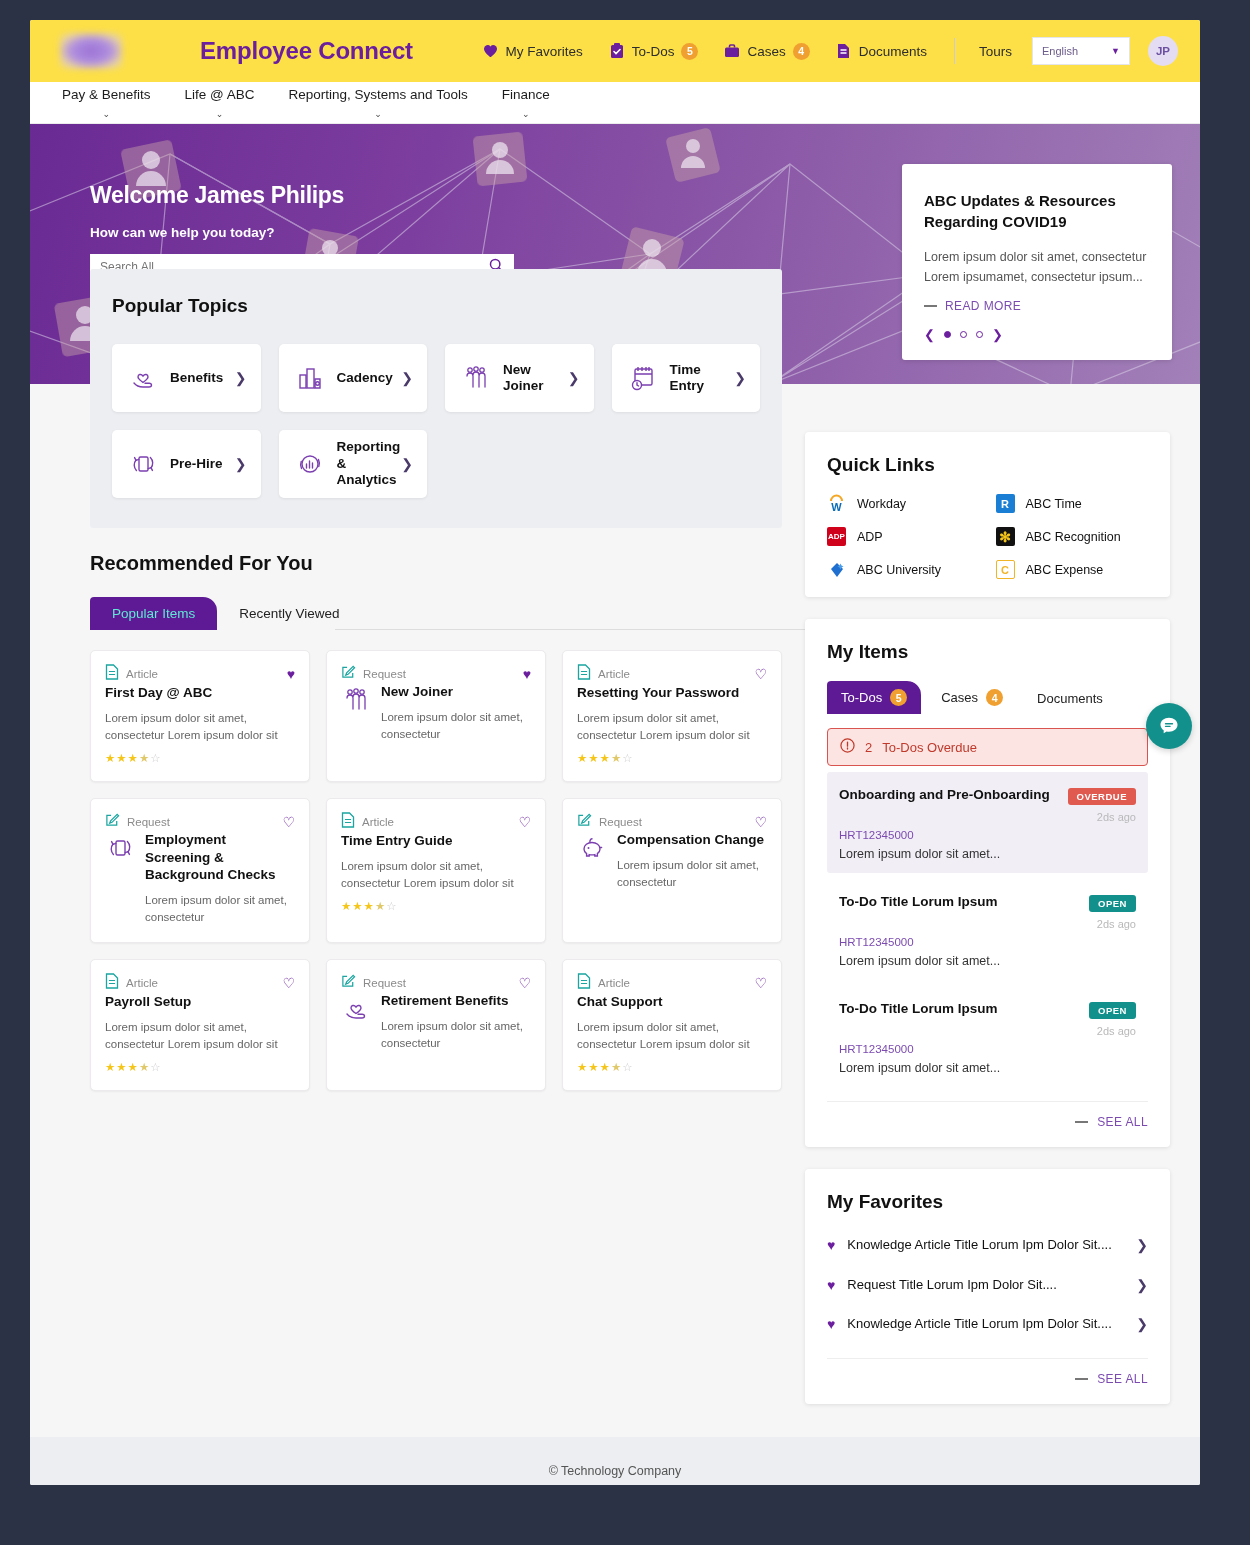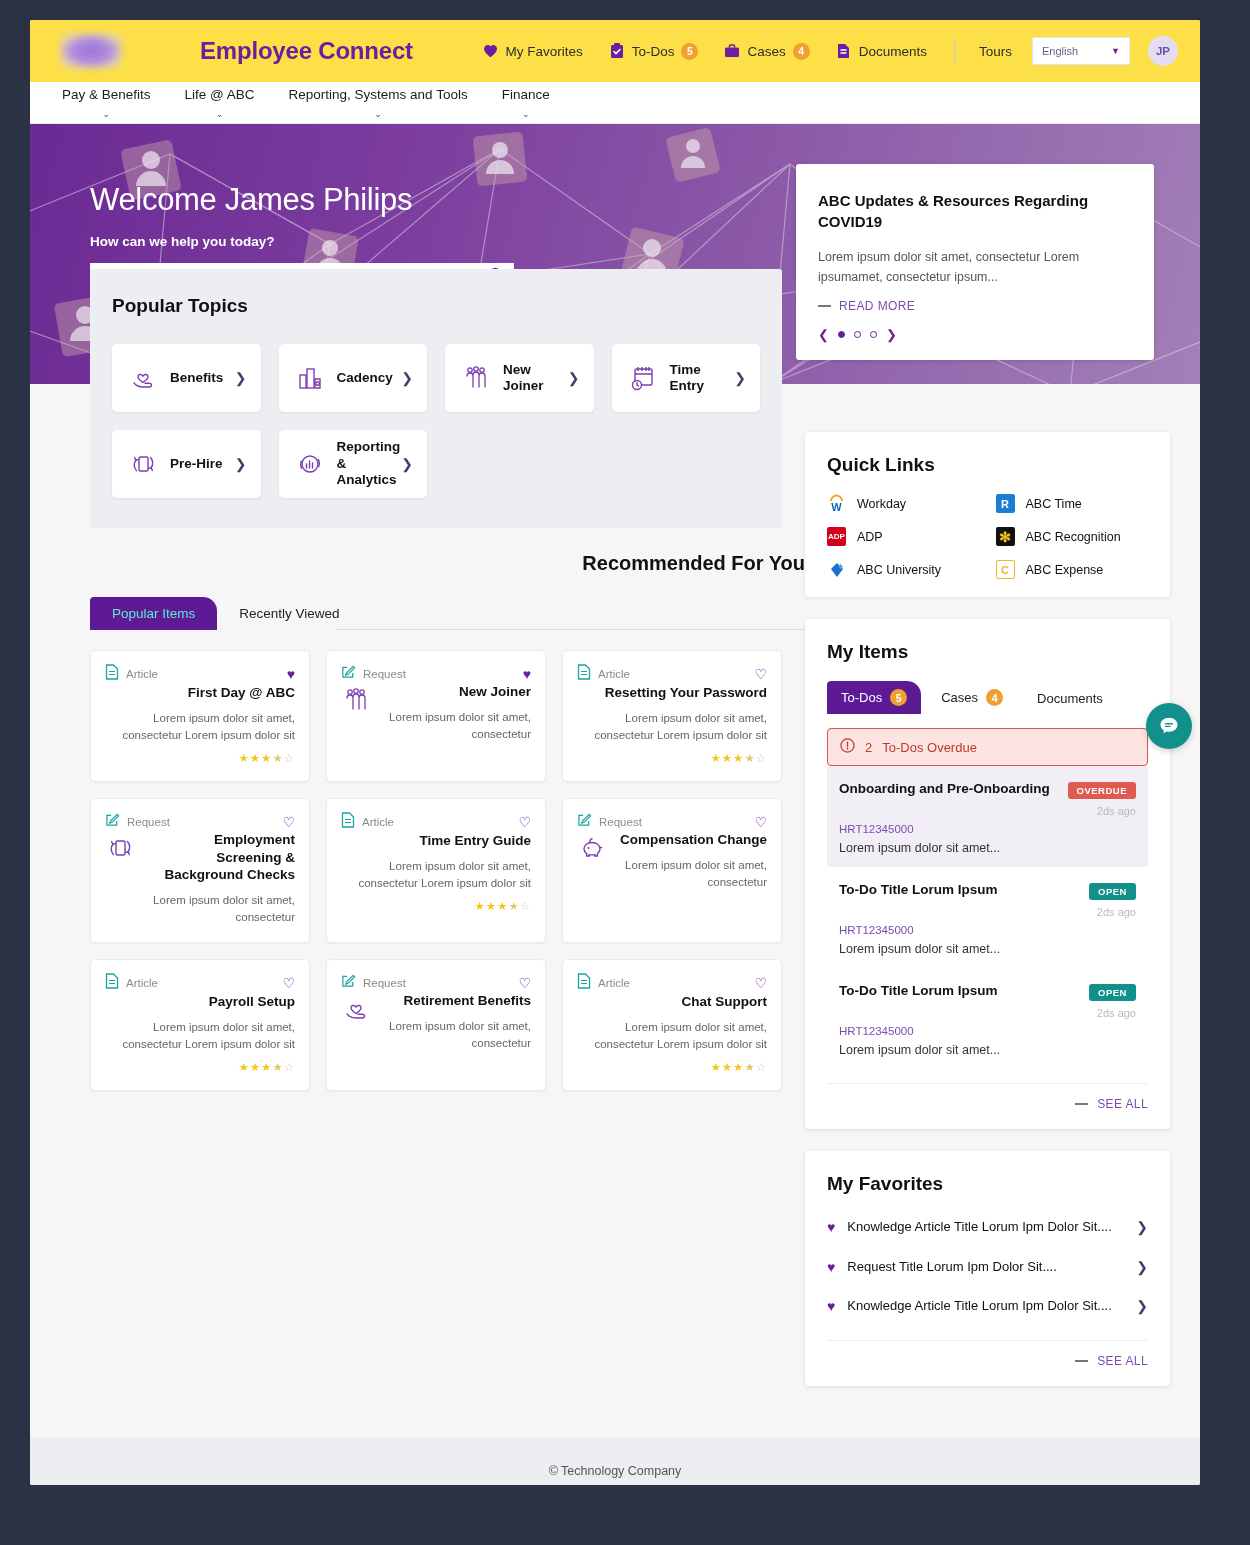--- a/index.html
+++ b/index.html
@@ -74,35 +74,35 @@
   .caret { font-size: 9px; color: #4a4a4a; }
 
   
   .hero {
     position: relative; height: 260px;
     background: linear-gradient(105deg, #6a2a94 0%, #7b3c9e 30%, #8c5aa8 62%, #a280b8 100%);
     overflow: hidden;
   }
   .hero svg.net { position: absolute; inset: 0; width: 100%; height: 100%; }
   .hero-inner { position: relative; padding: 58px 0 0 60px; }
-  .hero h1 { color: #fff; font-size: 31px; font-weight: normal; letter-spacing: -0.3px; }
+  .hero h1 { color: #fff; font-size: 23px; font-weight: bold; letter-spacing: -0.3px; }
   .hero p { color: #fff; font-size: 13.5px; font-weight: bold; margin-top: 16px; }
   .searchbar {
     margin-top: 14px; width: 424px; height: 26px; background: #fff;
     display: flex; align-items: center; padding: 0 10px;
   }
   .searchbar input {
     border: 0; outline: 0; flex: 1; font-size: 12px; color: #555;
     font-family: "Liberation Sans", sans-serif; background: transparent;
   }
   .searchbar .mag { color: #6b1f9e; font-size: 14px; cursor: pointer; }
 
   
   .newscard {
-    position: absolute; right: 46px; top: 40px; width: 358px;
+    position: absolute; right: 28px; top: 40px; width: 270px;
     background: #fff; border-radius: 3px; padding: 26px 22px 18px;
     box-shadow: 0 1px 5px rgba(0,0,0,0.13);
   }
   .newscard h3 { font-size: 15px; color: #111; line-height: 1.42; }
   .newscard .body { font-size: 12.5px; color: #555; line-height: 1.62; margin-top: 14px; }
   .readmore {
     margin-top: 12px; font-size: 12px; color: #7b4bb0; letter-spacing: 0.4px;
     display: flex; align-items: center; gap: 8px; cursor: pointer;
   }
   .dash { width: 13px; height: 1.5px; background: #777; display: inline-block; }
@@ -126,21 +126,21 @@
   .topic-card {
     background: #fff; border-radius: 5px; height: 68px;
     display: flex; align-items: center; padding: 0 14px 0 16px;
     box-shadow: 0 1px 3px rgba(0,0,0,0.07); cursor: pointer;
   }
   .topic-card .tc-icon { width: 30px; height: 30px; flex: none; }
   .topic-card .tc-label { font-size: 13.5px; font-weight: bold; color: #111; margin-left: 12px; line-height: 1.22; }
   .topic-card .tc-chev { margin-left: auto; color: #4a3a6a; font-size: 14px; }
 
   
-  .rec { padding: 168px 0 0 60px; text-align: right; }
+  .rec { padding: 168px 0 0 60px; }
   .rec h2 { font-size: 20px; color: #111; }
   .tabs { display: flex; align-items: flex-end; margin-top: 22px; position: relative; }
   .tab {
     font-size: 13.5px; padding: 9px 22px; cursor: pointer; color: #222;
   }
   .tab.active {
     background: #5e1a94; color: #5eead4; border-radius: 4px 14px 0 0;
   }
   .tabline { position: absolute; left: 245px; right: 0; bottom: 0; height: 1px; background: #ddd; }
   .cards { display: grid; grid-template-columns: repeat(3, 1fr); gap: 16px; margin-top: 20px; width: 692px; }
@@ -176,21 +176,21 @@
     font-size: 13px; padding: 8px 14px; cursor: pointer; color: #222;
     display: flex; align-items: center; gap: 8px; font-weight: 500;
   }
   .mi-tab.active { background: #5e1a94; color: #fff; border-radius: 4px 14px 0 0; }
   .overdue-bar {
     margin-top: 14px; background: #fbe4e2; border: 1px solid #d9534f;
     border-radius: 4px; padding: 9px 12px; display: flex; align-items: center;
     gap: 10px; font-size: 13px; color: #c0392b;
   }
   .todo {
-    padding: 14px 12px 12px; border-radius: 3px; cursor: pointer;
+    padding: 14px 12px 12px; margin-top: 6px; border-radius: 3px; cursor: pointer;
   }
   .todo.hl { background: #f2eef6; }
   .todo-head { display: flex; align-items: flex-start; }
   .todo-title { font-size: 13.5px; font-weight: bold; color: #111; line-height: 1.3; flex: 1; padding-right: 10px; }
   .todo-right { text-align: right; flex: none; }
   .pill {
     display: inline-block; color: #fff; font-size: 9.5px; font-weight: bold;
     padding: 3px 9px; border-radius: 3px; letter-spacing: 0.5px;
   }
   .pill.overdue { background: #e05a4f; }

